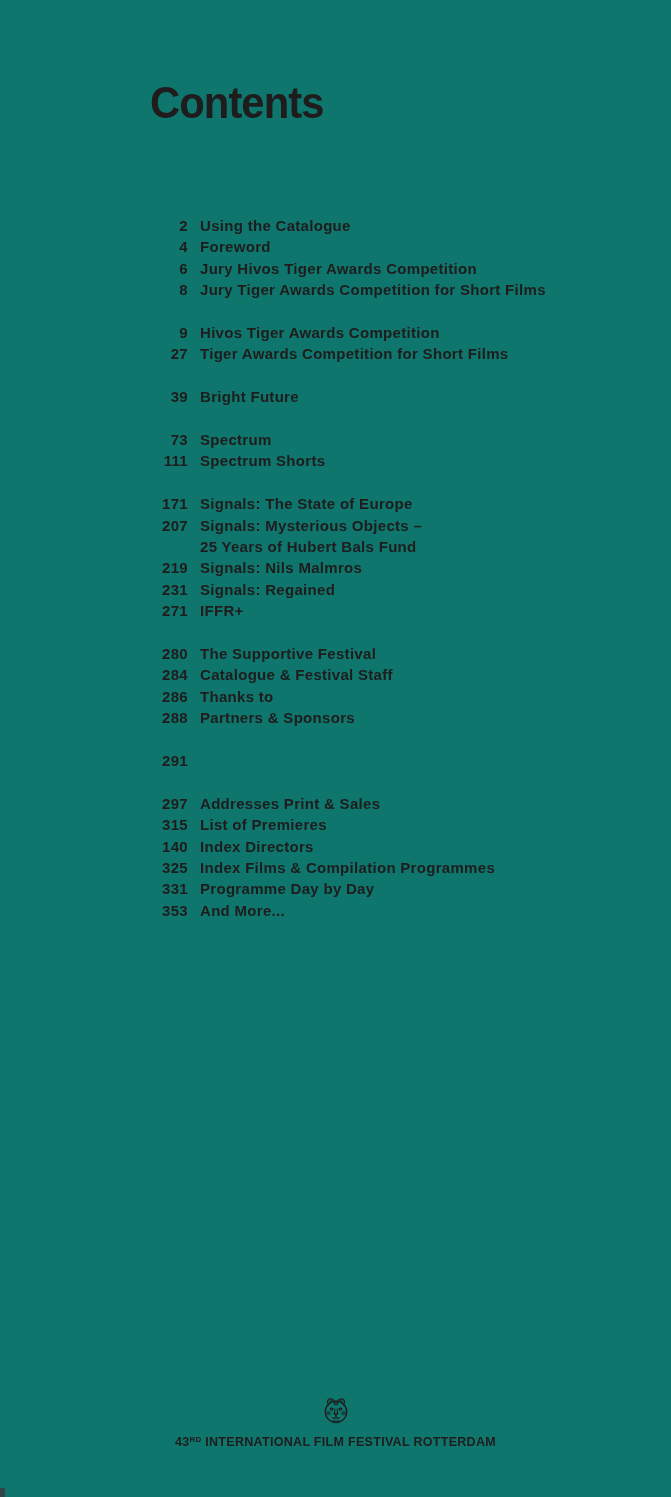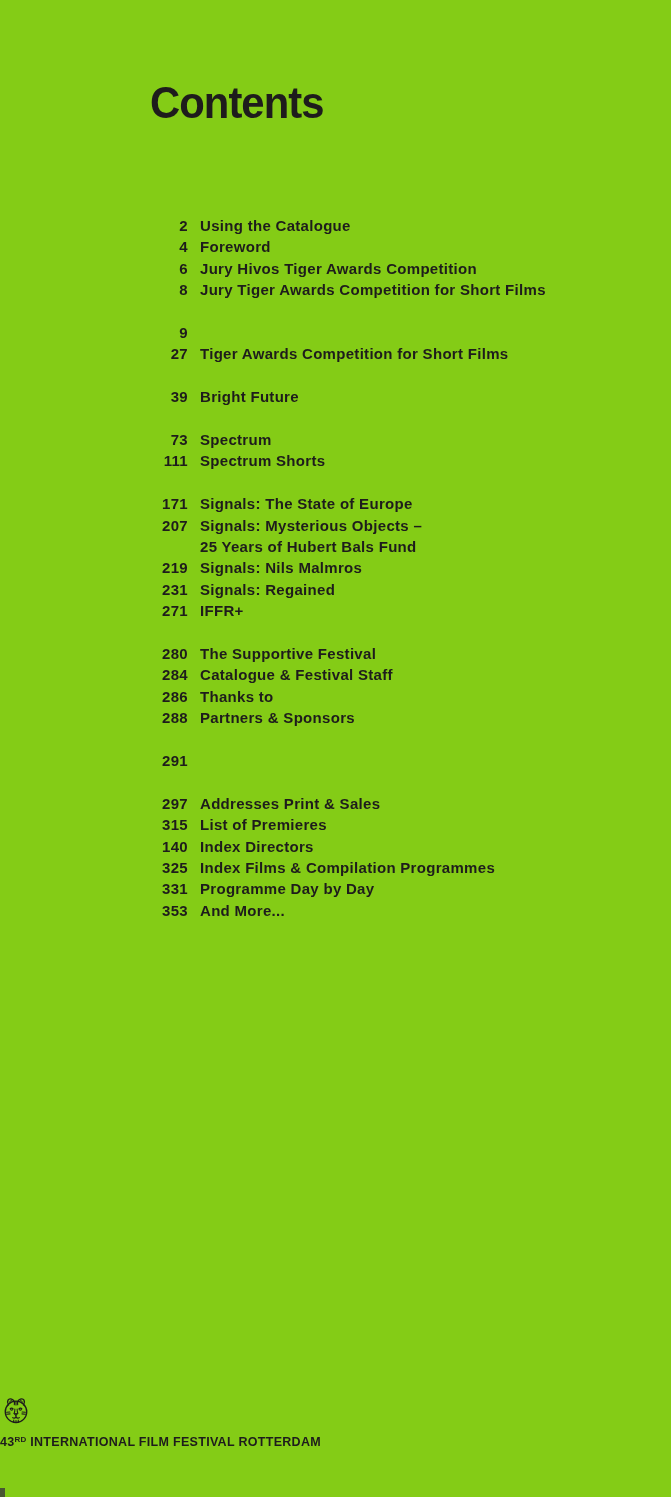--- a/index.html
+++ b/index.html
@@ -9,21 +9,21 @@
   body {
     width: 671px;
     height: 1497px;
     background: #f2f2f2;
     font-family: "Liberation Sans", sans-serif;
   }
   .page {
     position: relative;
     width: 671px;
     height: 1497px;
-    background: #84cc16;
+    background: #0f766e;
     color: #1e1c1c;
     overflow: hidden;
   }
   .page-title {
     position: absolute;
     left: 150px;
     top: 78px;
     margin: 0;
     font-size: 44px;
     font-weight: bold;
@@ -54,21 +54,21 @@
     text-align: right;
   }
   .toc-entry-title {
     margin-left: 12px;
   }
   .footer {
     position: absolute;
     left: 0;
     top: 1395px;
     width: 671px;
-    text-align: left;
+    text-align: center;
   }
   .logo-wrap {
     display: inline-block;
     line-height: 0;
   }
   .footer-line {
     margin-top: 4px;
     font-size: 12.5px;
     font-weight: bold;
     letter-spacing: 0.3px;
@@ -120,20 +120,23 @@
         <div class="toc-entry">
           <span class="toc-page-number">8</span>
           <span class="toc-entry-title">
             <div>Jury Tiger Awards Competition for Short Films</div>
           </span>
         </div>
       </div>
       <div class="toc-group">
         <div class="toc-entry">
           <span class="toc-page-number">9</span>
+          <span class="toc-entry-title">
+            <div>Hivos Tiger Awards Competition</div>
+          </span>
         </div>
         <div class="toc-entry">
           <span class="toc-page-number">27</span>
           <span class="toc-entry-title">
             <div>Tiger Awards Competition for Short Films</div>
           </span>
         </div>
       </div>
       <div class="toc-group">
         <div class="toc-entry">

